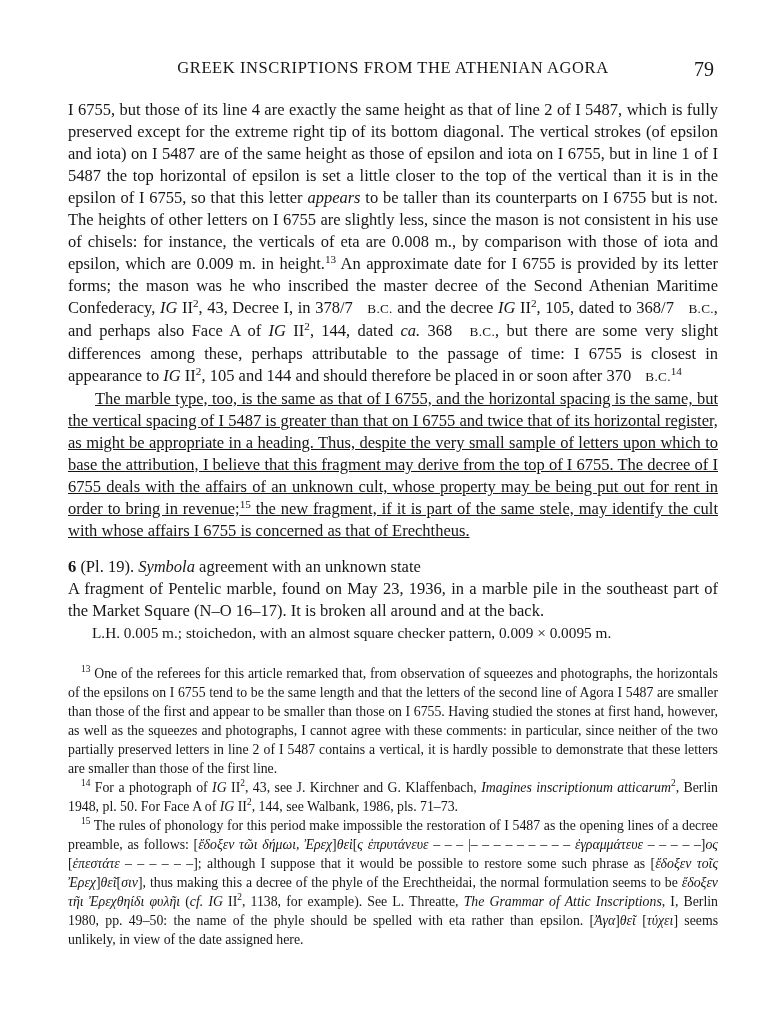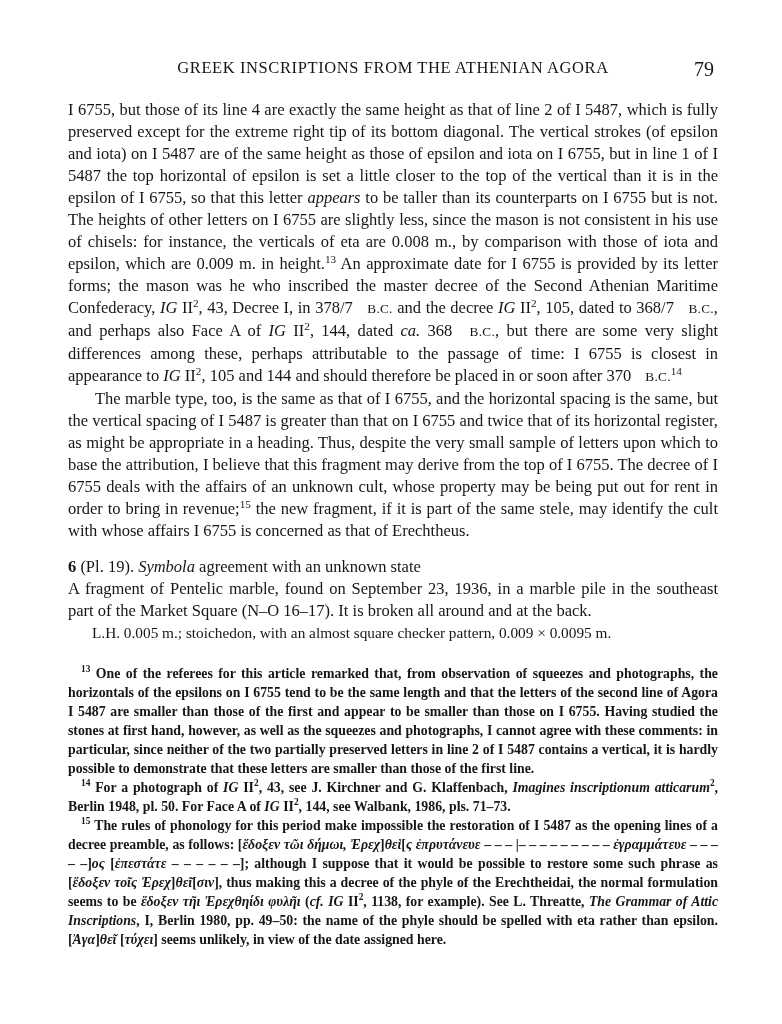--- a/index.html
+++ b/index.html
@@ -31,21 +31,21 @@
     position: absolute;
     right: 4px; top: 0;
     font-size: 20px;
   }
   .bodytext {
     font-size: 16.5px;
     line-height: 22px;
     text-align: justify;
   }
   .para { margin: 0; }
-  .para.indent { text-indent: 27px; }
+  .para.indent { text-indent: 27px; text-decoration: underline; }
   .entry { margin-top: 14px; }
   .entry-heading {
     font-size: 16.5px;
     line-height: 22px;
     margin-top: 14px;
   }
   .entry-desc {
     font-size: 16.5px;
     line-height: 22px;
     text-align: justify;
@@ -53,21 +53,20 @@
   .entry-meas {
     font-size: 15.3px;
     line-height: 21px;
     padding-left: 24px;
   }
   .footnotes {
     margin-top: 21px;
     font-size: 13.8px;
     line-height: 19px;
     text-align: justify;
-    font-weight: bold;
   }
   .footnote { text-indent: 13px; margin: 0; }
   .sup {
     font-size: 0.68em;
     vertical-align: super;
     line-height: 0;
   }
   .sc {
     font-size: 0.8em;
     letter-spacing: 0.3px;
@@ -84,21 +83,21 @@
     <div class="page-number">79</div>
   </div>
 
   <div class="bodytext">
     <p class="para"><span>I 6755, but those of its line 4 are exactly the same height as that of line 2 of I 5487, which is fully preserved except for the extreme right tip of its bottom diagonal. The vertical strokes (of epsilon and iota) on I 5487 are of the same height as those of epsilon and iota on I 6755, but in line 1 of I 5487 the top horizontal of epsilon is set a little closer to the top of the vertical than it is in the epsilon of I 6755, so that this letter </span><span style="font-style: italic;">appears</span><span> to be taller than its counterparts on I 6755 but is not. The heights of other letters on I 6755 are slightly less, since the mason is not consistent in his use of chisels: for instance, the verticals of eta are 0.008 m., by comparison with those of iota and epsilon, which are 0.009 m. in height.</span><span class="sup">13</span><span> An approximate date for I 6755 is provided by its letter forms; the mason was he who inscribed the master decree of the Second Athenian Maritime Confederacy, </span><span style="font-style: italic;">IG</span><span> II</span><span class="sup">2</span><span>, 43, Decree I, in 378/7 </span><span class="sc">B.C.</span><span> and the decree </span><span style="font-style: italic;">IG</span><span> II</span><span class="sup">2</span><span>, 105, dated to 368/7 </span><span class="sc">B.C.</span><span>, and perhaps also Face A of </span><span style="font-style: italic;">IG</span><span> II</span><span class="sup">2</span><span>, 144, dated </span><span style="font-style: italic;">ca.</span><span> 368 </span><span class="sc">B.C.</span><span>, but there are some very slight differences among these, perhaps attributable to the passage of time: I 6755 is closest in appearance to </span><span style="font-style: italic;">IG</span><span> II</span><span class="sup">2</span><span>, 105 and 144 and should therefore be placed in or soon after 370 </span><span class="sc">B.C.</span><span class="sup">14</span></p>
     <p class="para indent"><span>The marble type, too, is the same as that of I 6755, and the horizontal spacing is the same, but the vertical spacing of I 5487 is greater than that on I 6755 and twice that of its horizontal register, as might be appropriate in a heading. Thus, despite the very small sample of letters upon which to base the attribution, I believe that this fragment may derive from the top of I 6755. The decree of I 6755 deals with the affairs of an unknown cult, whose property may be being put out for rent in order to bring in revenue;</span><span class="sup">15</span><span> the new fragment, if it is part of the same stele, may identify the cult with whose affairs I 6755 is concerned as that of Erechtheus.</span></p>
   </div>
 
   <div class="entry">
     <div class="entry-heading"><span style="font-weight: bold;">6</span><span> (Pl. 19). </span><span style="font-style: italic;">Symbola</span><span> agreement with an unknown state</span></div>
-    <div class="entry-desc">A fragment of Pentelic marble, found on September 23, 1936, in a marble pile in the southeast part of the Market Square (N–O 16–17). It is broken all around and at the back.</div>
+    <div class="entry-desc">A fragment of Pentelic marble, found on May 23, 1936, in a marble pile in the southeast part of the Market Square (N–O 16–17). It is broken all around and at the back.</div>
     <div class="entry-meas">L.H. 0.005 m.; stoichedon, with an almost square checker pattern, 0.009 × 0.0095 m.</div>
   </div>
 
   <div class="footnotes">
     <p class="footnote"><span class="sup">13</span><span> One of the referees for this article remarked that, from observation of squeezes and photographs, the horizontals of the epsilons on I 6755 tend to be the same length and that the letters of the second line of Agora I 5487 are smaller than those of the first and appear to be smaller than those on I 6755. Having studied the stones at first hand, however, as well as the squeezes and photographs, I cannot agree with these comments: in particular, since neither of the two partially preserved letters in line 2 of I 5487 contains a vertical, it is hardly possible to demonstrate that these letters are smaller than those of the first line.</span></p>
     <p class="footnote"><span class="sup">14</span><span> For a photograph of </span><span style="font-style: italic;">IG</span><span> II</span><span class="sup">2</span><span>, 43, see J. Kirchner and G. Klaffenbach, </span><span style="font-style: italic;">Imagines inscriptionum atticarum</span><span class="sup">2</span><span>, Berlin 1948, pl. 50. For Face A of </span><span style="font-style: italic;">IG</span><span> II</span><span class="sup">2</span><span>, 144, see Walbank, 1986, pls. 71–73.</span></p>
     <p class="footnote"><span class="sup">15</span><span> The rules of phonology for this period make impossible the restoration of I 5487 as the opening lines of a decree preamble, as follows: [</span><span style="font-style: italic;">ἔδοξεν τῶι δήμωι, Ἐρεχ</span><span>]</span><span style="font-style: italic;">θεὶ</span><span>[</span><span style="font-style: italic;">ς ἐπρυτάνευε</span><span> – – – |– – – – – – – – – </span><span style="font-style: italic;">ἐγραμμάτευε</span><span> – – – – –]</span><span style="font-style: italic;">ος</span><span> [</span><span style="font-style: italic;">ἐπεστάτε</span><span> – – – – – –]; although I suppose that it would be possible to restore some such phrase as [</span><span style="font-style: italic;">ἔδοξεν τοῖς Ἐρεχ</span><span>]</span><span style="font-style: italic;">θεῖ</span><span>[</span><span style="font-style: italic;">σιν</span><span>], thus making this a decree of the phyle of the Erechtheidai, the normal formulation seems to be </span><span style="font-style: italic;">ἔδοξεν τῆι Ἐρεχθηίδι φυλῆι</span><span> (</span><span style="font-style: italic;">cf. IG</span><span> II</span><span class="sup">2</span><span>, 1138, for example). See L. Threatte, </span><span style="font-style: italic;">The Grammar of Attic Inscriptions</span><span>, I, Berlin 1980, pp. 49–50: the name of the phyle should be spelled with eta rather than epsilon. [</span><span style="font-style: italic;">Ἀγα</span><span>]</span><span style="font-style: italic;">θεῖ</span><span> [</span><span style="font-style: italic;">τύχει</span><span>] seems unlikely, in view of the date assigned here.</span></p>
   </div>
 
 </div>

